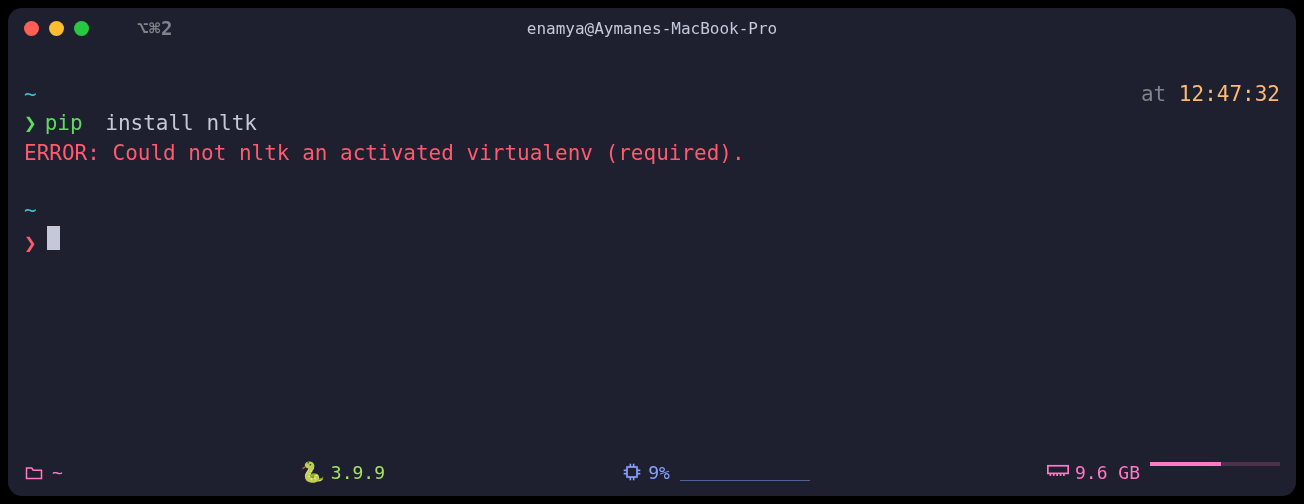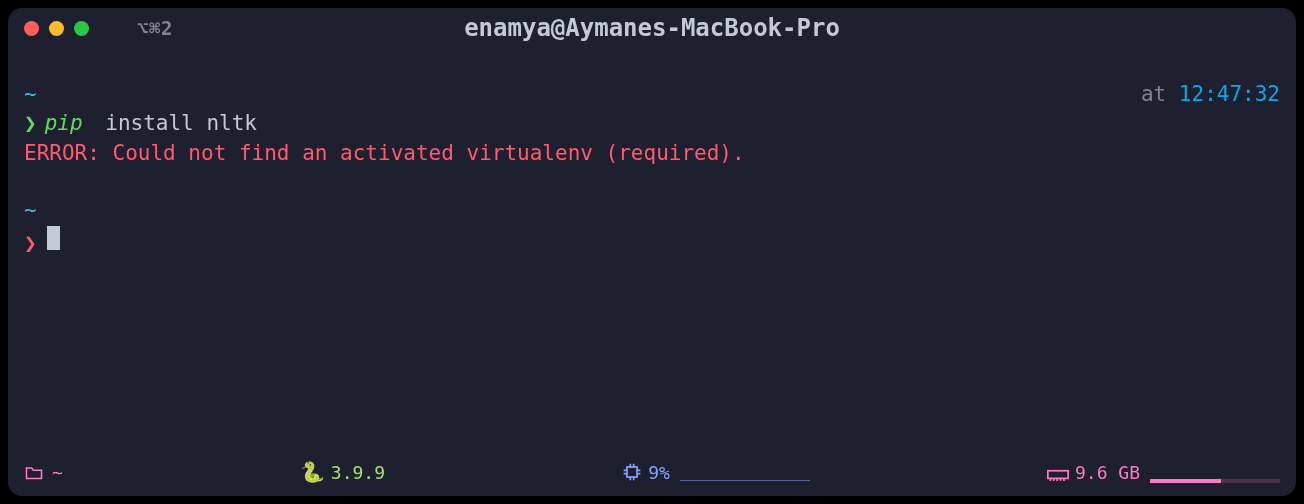--- a/index.html
+++ b/index.html
@@ -45,46 +45,46 @@
     .traffic-light.green { background: #28c840; }
     .tab-label {
       color: #808389;
       font-size: 19px;
       margin-left: 48px;
       font-weight: 600;
       letter-spacing: 0.5px;
     }
     .window-title {
       color: #c4c8d8;
-      font-size: 24px;
-      font-weight: 700;
+      font-size: 16px;
+      font-weight: 400;
       position: absolute;
       left: 50%;
       transform: translateX(-50%);
     }
     .terminal-body {
       flex: 1;
       padding: 32px 16px 8px 16px;
       font-size: 21px;
       line-height: 1.4;
       color: #c4c8d8;
       overflow: hidden;
     }
     .prompt-line {
       display: flex;
       justify-content: space-between;
       align-items: baseline;
     }
     .tilde { color: #3ac2d4; }
     .timestamp-block { color: #808389; }
-    .timestamp-block .time { color: #0ea5e9; text-align: right; }
+    .timestamp-block .time { color: #fdba74; text-align: right; }
     .cmd-line { display: flex; align-items: baseline; }
     .prompt-arrow { color: #5fd95f; margin-right: 8px; font-weight: bold; }
     .prompt-arrow.red { color: #ff5a6e; }
-    .cmd-name { color: #5fd95f; font-style: italic; }
+    .cmd-name { color: #5fd95f; }
     .cmd-args { color: #c4c8d8; margin-left: 10px; }
     .error-text { color: #ff5a6e; }
     .cursor {
       display: inline-block;
       width: 13px;
       height: 24px;
       background: #c4c8d8;
       vertical-align: text-bottom;
       margin-left: 2px;
     }
@@ -123,21 +123,21 @@
     .cpu-graph {
       width: 130px;
       height: 18px;
       margin-left: 10px;
       border-bottom: 1px solid #8aa1ff;
       opacity: 0.5;
       position: relative;
     }
     .status-mem {
       display: flex;
-      align-items: flex-end;
+      align-items: flex-start;
       color: #ff79c6;
     }
     .mem-icon { margin-right: 6px; }
     .mem-bar {
       width: 130px;
       height: 4px;
       background: rgba(255,121,198,0.2);
       margin-left: 10px;
       position: relative;
     }
@@ -172,21 +172,21 @@
         <span>at</span>
         <span class="time">12:47:32</span>
       </span>
     </div>
     <div class="cmd-line">
       <span class="prompt-arrow">❯</span>
       <span class="cmd-name">pip</span>
       <span>&nbsp;</span>
       <span class="cmd-args">install nltk</span>
     </div>
-    <div class="error-text">ERROR: Could not find an activated virtualenv (required).</div>
+    <div class="error-text">ERROR: Could not nltk an activated virtualenv (required).</div>
 
     <div class="spacer"></div>
 
     <div class="prompt-line">
       <span class="tilde">~</span>
     </div>
     <div class="cmd-line">
       <span class="prompt-arrow red">❯</span>
       <span class="cursor"></span>
     </div>

